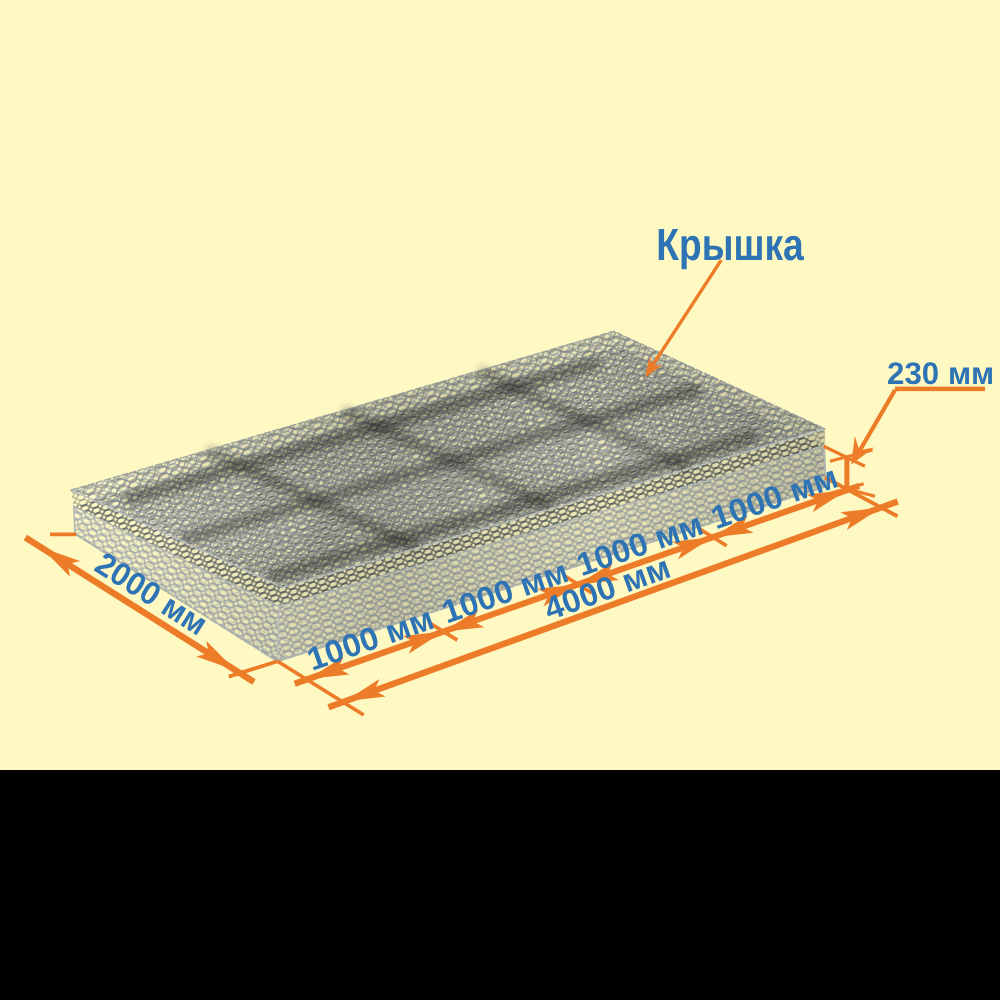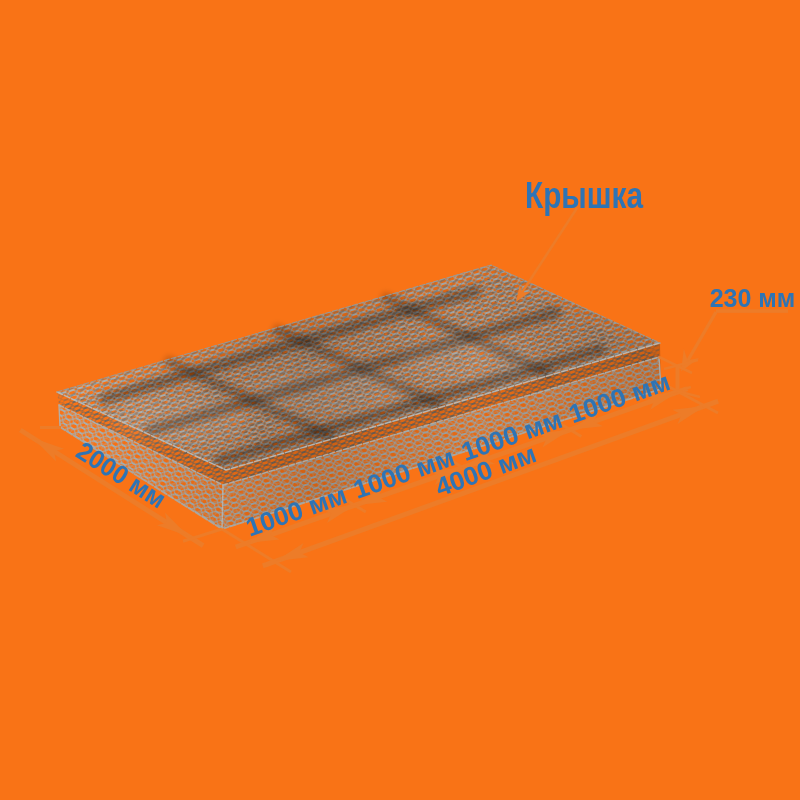--- a/index.html
+++ b/index.html
@@ -1,16 +1,16 @@
 <!DOCTYPE html>
 <html><head>
 <meta charset="utf-8">
 <style>
   html,body{margin:0;padding:0;background:#000;}
-  #stage{position:relative;width:800px;height:800px;background:#f97316;overflow:hidden;}
+  #stage{position:relative;width:800px;height:616px;background:#fef9c3;overflow:hidden;}
   svg{position:absolute;left:0;top:0;}
   text{font-family:"Liberation Sans", sans-serif;font-weight:bold;}
 </style>
 </head>
 <body>
 <div id="stage">
 <svg width="800" height="800" viewBox="0 0 800 800">
 <defs>
   <pattern id="hexLid" width="8.6" height="5.0" patternUnits="userSpaceOnUse" patternTransform="rotate(-16)">
     <path d="M0,2.5 L2,0.4 L6.6,0.4 L8.6,2.5 L6.6,4.6 L2,4.6 Z" fill="none" stroke="#aeb4b4" stroke-width="1.0"></path>

